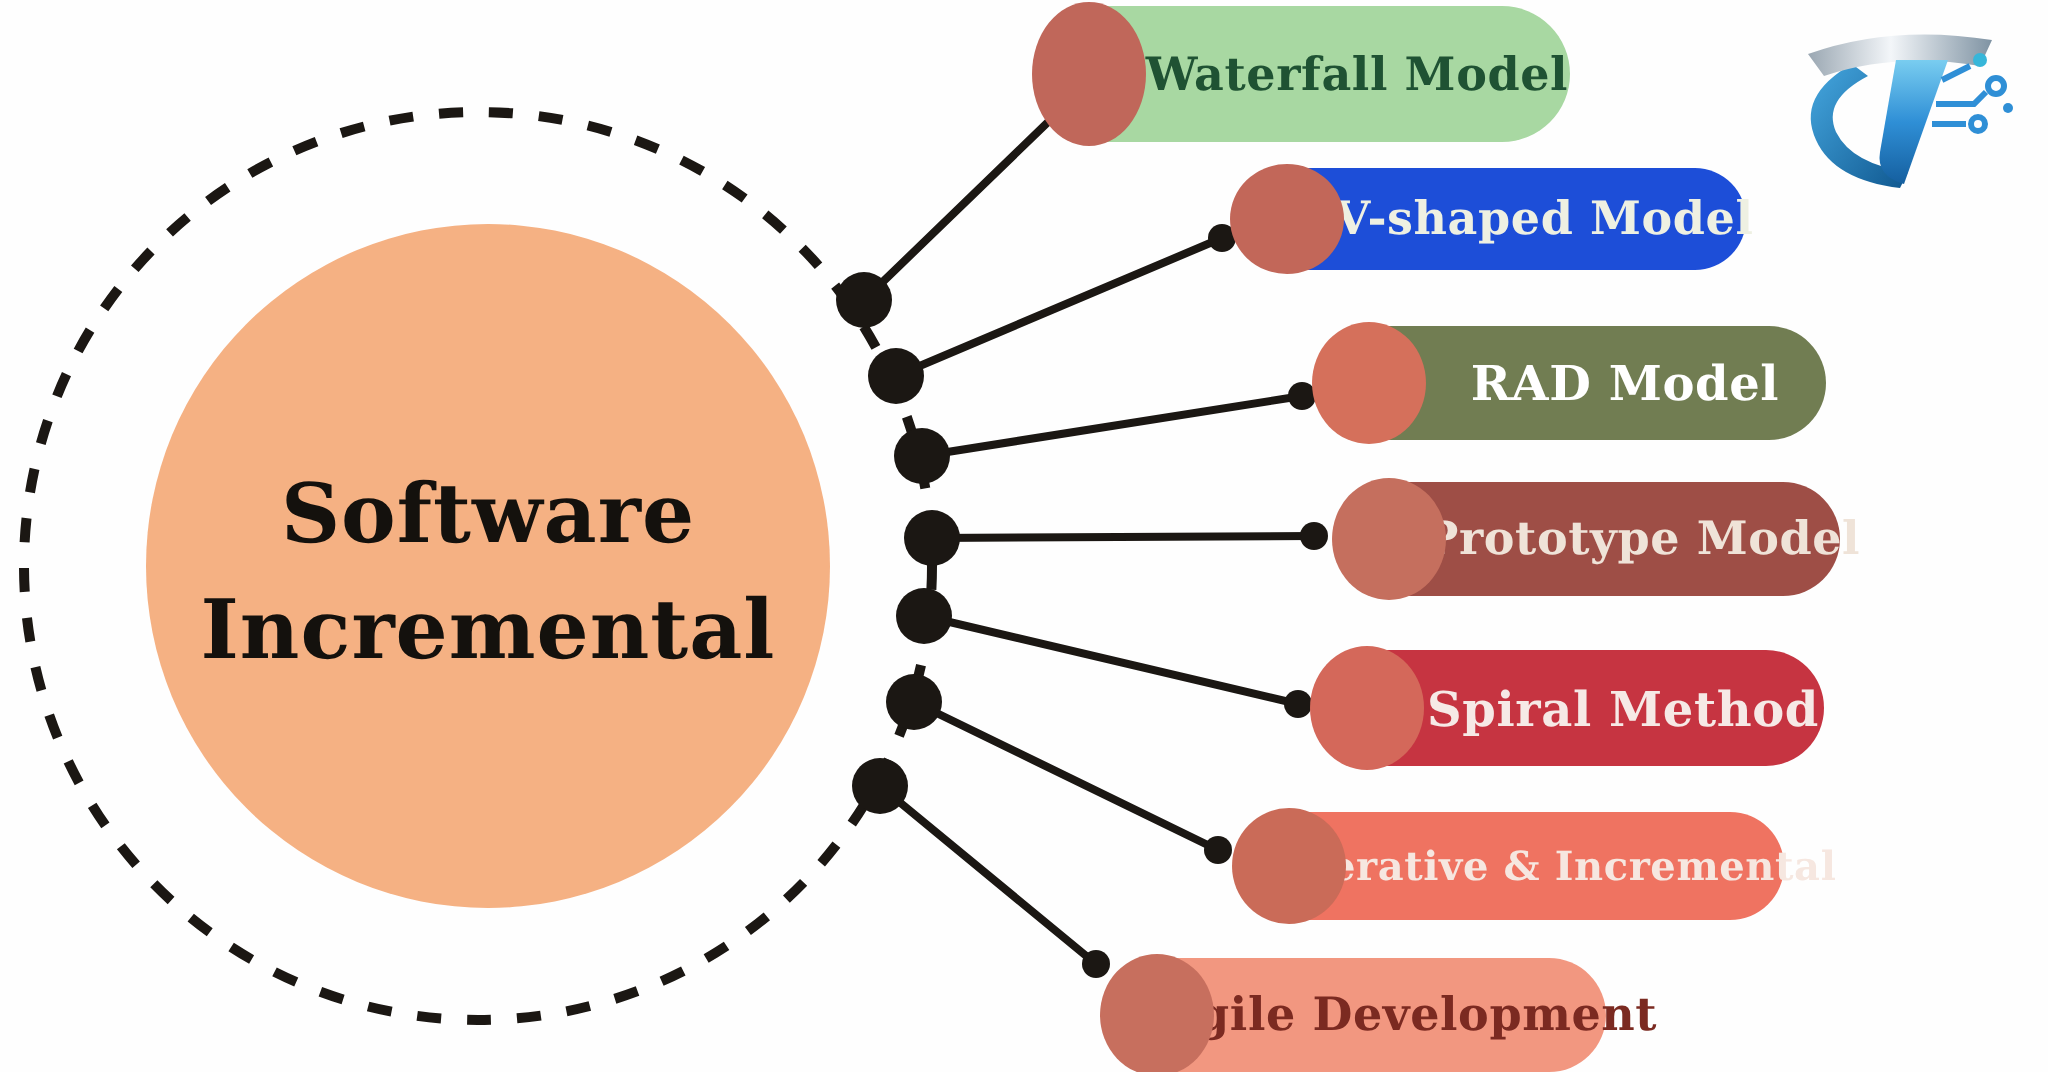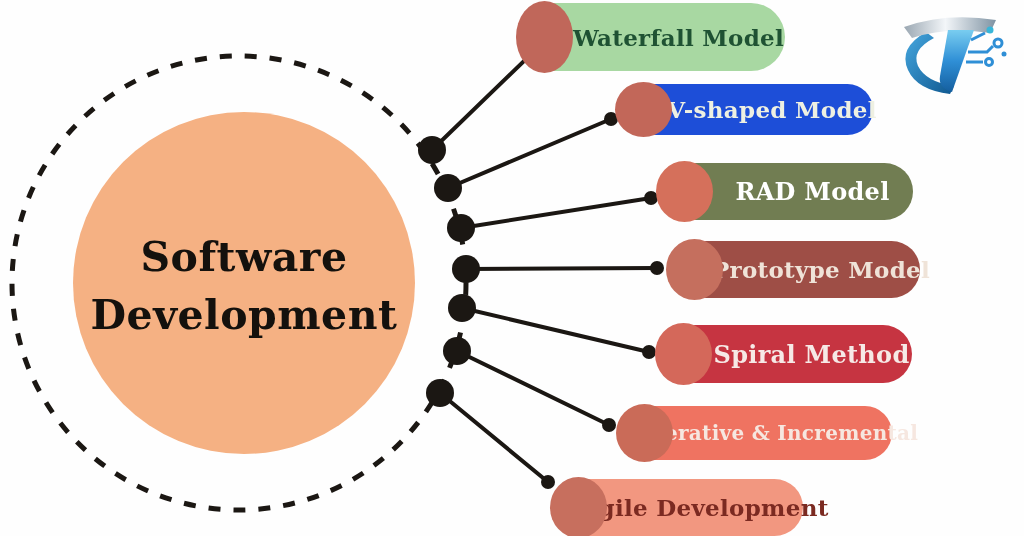--- a/index.html
+++ b/index.html
@@ -74,21 +74,21 @@
       <circle cx="651" cy="198" r="7"></circle>
       <circle cx="657" cy="268" r="7"></circle>
       <circle cx="649" cy="352" r="7"></circle>
       <circle cx="609" cy="425" r="7"></circle>
       <circle cx="548" cy="482" r="7"></circle>
     </g>
   </svg>
 
   <div class="title" style="color: rgb(20, 17, 13);">
     <div>Software</div>
-    <div>Development</div>
+    <div>Incremental</div>
   </div>
 
   <div class="pill p0" style="background-color: rgb(168, 216, 162); color: rgb(31, 82, 51);">
     <div class="cap" style="background-color: rgb(192, 103, 90);"></div>
     <span>Waterfall Model</span>
   </div>
 
   <div class="pill p1" style="background-color: #1d4ed8; color: rgb(238, 240, 226);">
     <div class="cap" style="background-color: rgb(194, 103, 89);"></div>
     <span>V-shaped Model</span>

